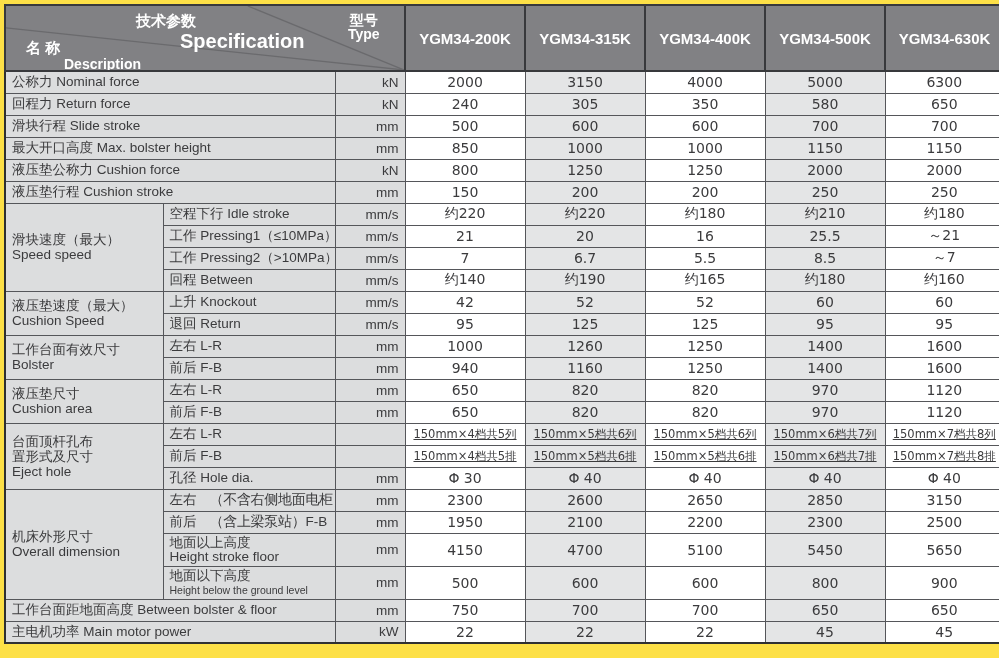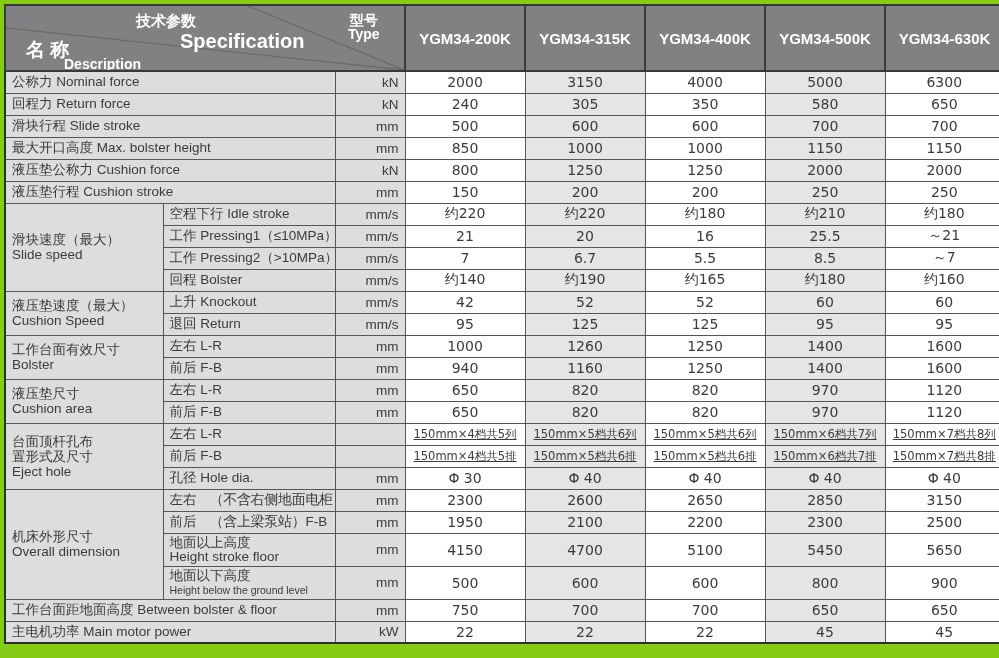--- a/index.html
+++ b/index.html
@@ -1,30 +1,30 @@
 <!DOCTYPE html>
 <html><head>
 <meta charset="utf-8">
 <style>
   html,body{margin:0;padding:0;background:#fff;}
   body{font-family:"Liberation Sans","DejaVu Sans",sans-serif;}
-  .page{width:999px;height:658px;box-sizing:border-box;padding:4px 4px;background:#84cc16;}
+  .page{width:999px;height:658px;box-sizing:border-box;padding:4px 4px;background:#fde047;}
   table.spec{border-collapse:collapse;table-layout:fixed;width:991px;border:2px solid #2f3032;}
   th,td{border:1px solid #55565a;box-sizing:border-box;padding:0 6px;font-size:13.5px;
         color:#3b3b3d;overflow:hidden;white-space:nowrap;vertical-align:middle;}
   
   thead th{background:#818184;color:#fff;border:2px solid #38393c;font-weight:bold;
            font-size:15px;height:66px;text-align:center;}
   th.corner{position:relative;padding:0;}
   .corner svg{position:absolute;left:0;top:0;width:100%;height:100%;display:block;}
   .corner line{stroke:#6a6a6d;stroke-width:1.4;}
   .corner .t{position:absolute;line-height:1;white-space:nowrap;}
   .spec-zh{top:7px;left:130px;font-size:15px;}
   .spec-en{top:25px;left:174px;font-size:20px;}
-  .name-zh{top:34px;left:20px;font-size:19px;}
+  .name-zh{top:34px;left:20px;font-size:15px;}
   .name-en{top:51px;left:20px;font-size:14px;margin-left:38px;}
   .type-blk{top:7px;left:342px;font-size:14px;line-height:16px;text-align:center;}
   
   tbody tr{height:22px;}
   tbody tr.tall{height:33px;}
   .lbl{background:#dcddde;text-align:left;}
   .unit{background:#dcddde;text-align:right;}
   .val{background:#fff;text-align:center;font-size:14px;font-family:"DejaVu Sans","Liberation Sans",sans-serif;}
   .shade{background:#e4e5e6;}
   .grp{line-height:15px;white-space:normal;}
@@ -126,21 +126,21 @@
       <td class="val">150</td>
       <td class="val shade">200</td>
       <td class="val">200</td>
       <td class="val shade">250</td>
       <td class="val">250</td>
     </tr>
 
     <tr>
       <td class="lbl grp" rowspan="4">
         <div>滑块速度（最大）</div>
-        <div>Slide speed</div>
+        <div>Speed speed</div>
       </td>
       <td class="lbl">空程下行 Idle stroke</td>
       <td class="unit">mm/s</td>
       <td class="val">约220</td>
       <td class="val shade">约220</td>
       <td class="val">约180</td>
       <td class="val shade">约210</td>
       <td class="val">约180</td>
     </tr>
     <tr>
@@ -155,21 +155,21 @@
     <tr>
       <td class="lbl">工作 Pressing2（&gt;10MPa）</td>
       <td class="unit">mm/s</td>
       <td class="val">7</td>
       <td class="val shade">6.7</td>
       <td class="val">5.5</td>
       <td class="val shade">8.5</td>
       <td class="val">～7</td>
     </tr>
     <tr>
-      <td class="lbl">回程 Bolster</td>
+      <td class="lbl">回程 Between</td>
       <td class="unit">mm/s</td>
       <td class="val">约140</td>
       <td class="val shade">约190</td>
       <td class="val">约165</td>
       <td class="val shade">约180</td>
       <td class="val">约160</td>
     </tr>
 
     <tr>
       <td class="lbl grp" rowspan="2">

